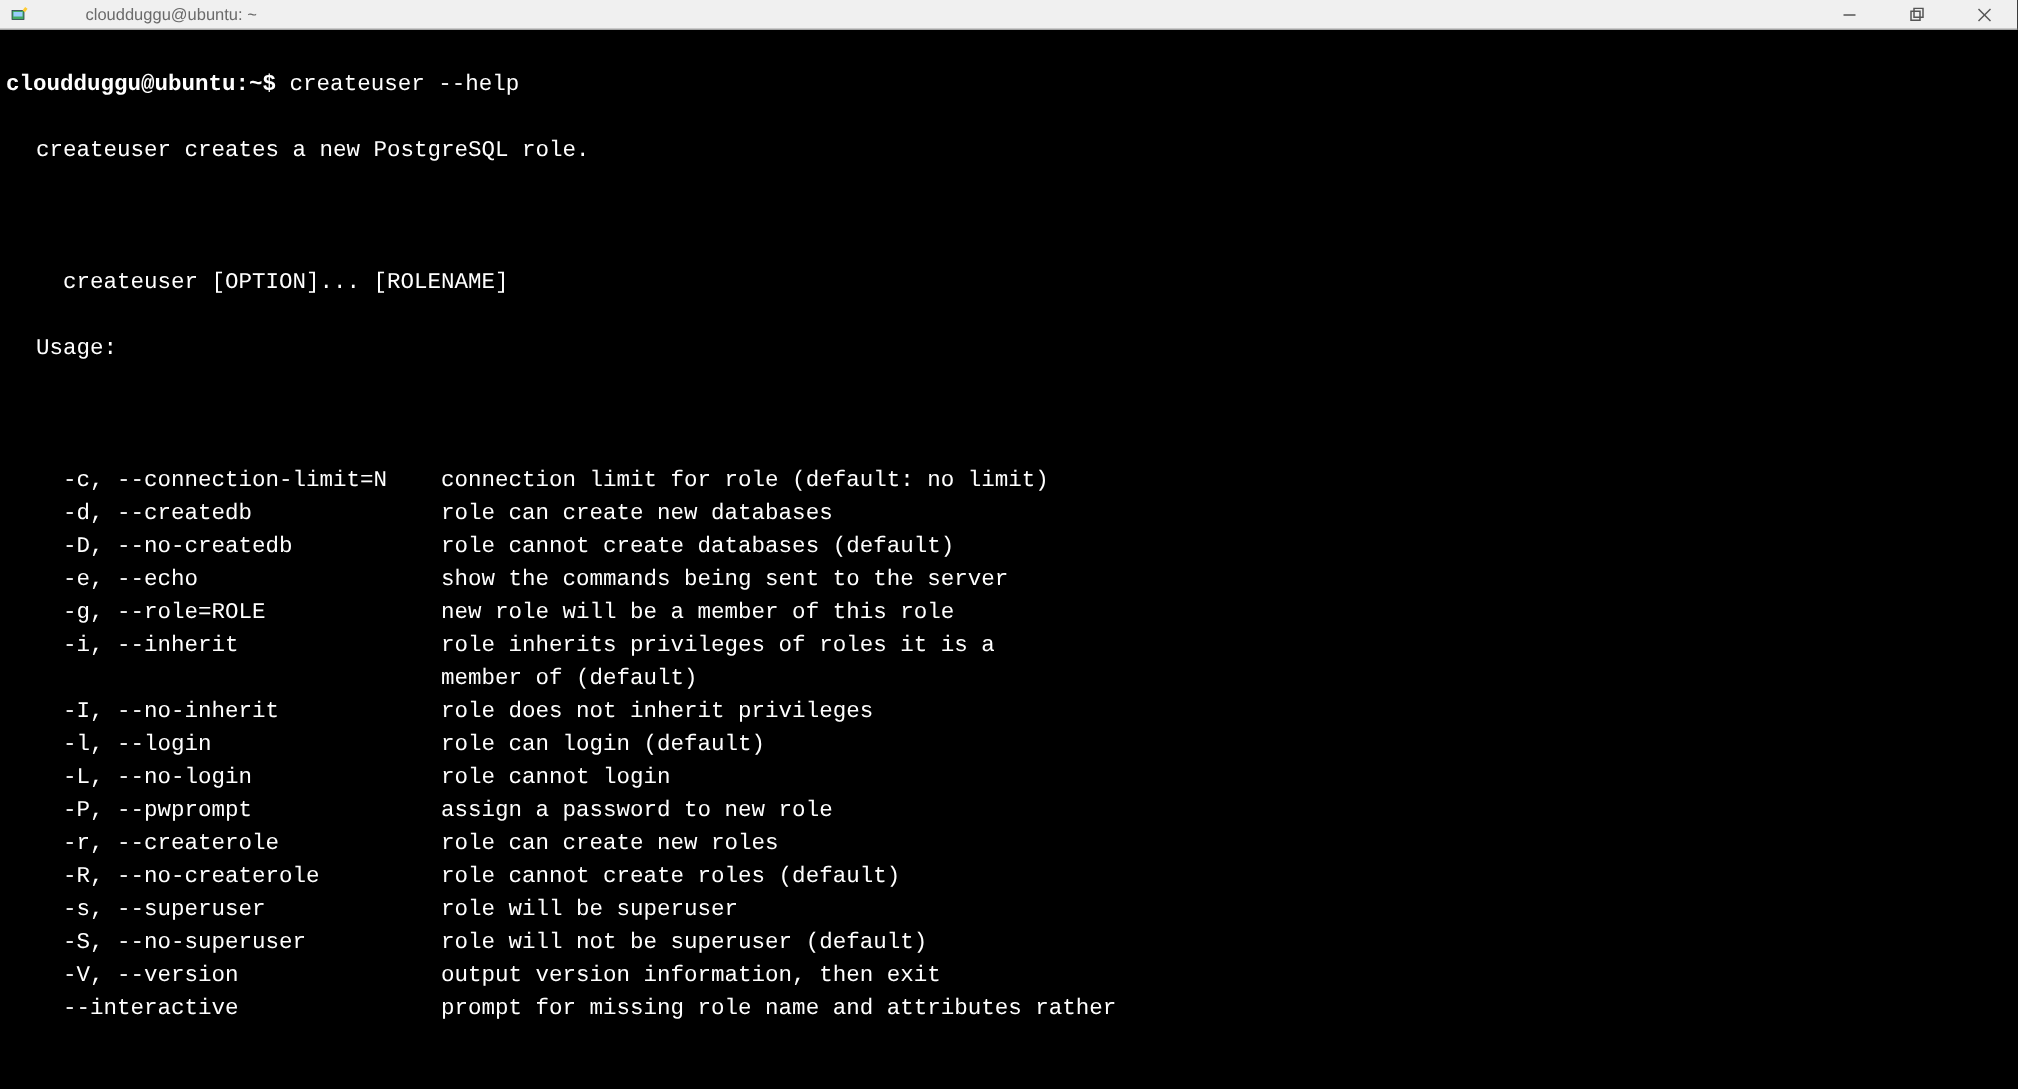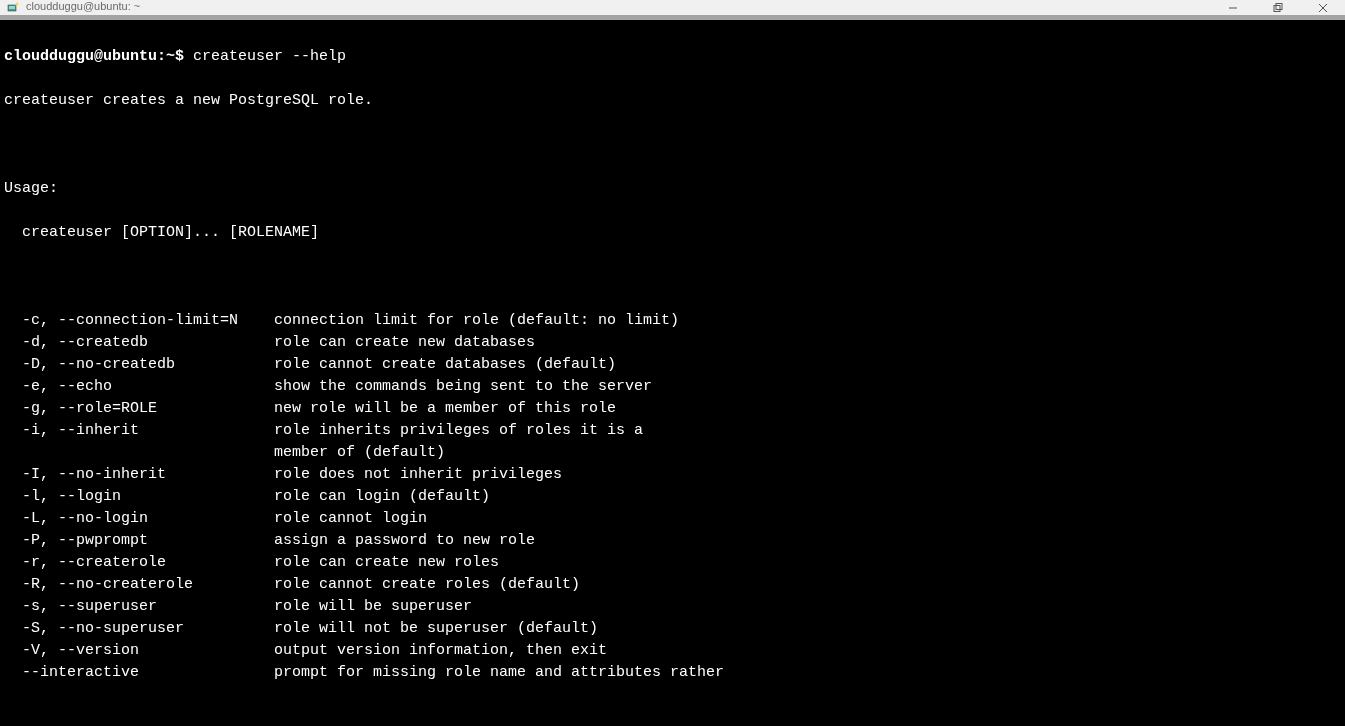--- a/index.html
+++ b/index.html
@@ -4,25 +4,26 @@
 <style>
   * { margin: 0; padding: 0; box-sizing: border-box; }
   html, body { width: 1345px; height: 726px; overflow: hidden; font-family: "Segoe UI", Tahoma, sans-serif; }
   body { background: #000; }
 
   
   .titlebar {
     height: 20px;
     background: #f0f0f0;
     display: flex;
-    align-items: flex-start;
-    border-bottom: 5px solid #a3a3a3;
+    align-items: center;
+    border-bottom: 1px solid #a3a3a3;
     font-size: 11px;
     color: #6a6a6a;
     user-select: none;
+    gap: 31px;
   }
   .titlebar .app-icon {
     width: 16px; height: 16px;
     margin: 0 4px 0 6px;
     display: inline-flex; align-items: center; justify-content: center;
   }
   .titlebar .title { flex: 0 0 auto; }
   .titlebar .spacer { flex: 1; }
   .win-controls { display: flex; height: 100%; }
   .win-btn {
@@ -40,21 +41,21 @@
     font-size: 15px;
     line-height: 22px;
     padding: 4px 4px 16px 4px;
     white-space: pre;
     height: calc(100% - 20px);
     overflow: hidden;
   }
   .prompt-user { color: #ffffff; font-weight: bold; }
   .dollar { color: #ffffff; font-weight: bold; }
   .cmd { color: #ffffff; }
-  .out { color: #ffffff; }
+  .out { color: #ffffff; margin-left: 20px; }
   .row { display: block; }
 </style>
 </head>
 <body>
 
 <div class="titlebar">
   <span class="app-icon">
     <svg width="14" height="14" viewBox="0 0 14 14">
       <rect x="1" y="4" width="8" height="6" fill="#4a6" stroke="#234" stroke-width="0.5"></rect>
       <rect x="2" y="5" width="6" height="3" fill="#9cf"></rect>
@@ -81,20 +82,20 @@
         <line x1="9" y1="1" x2="1" y2="9" stroke="#555" stroke-width="1"></line>
       </svg>
     </div>
   </div>
 </div>
 
 <div class="terminal">
 <span class="row"><span class="prompt-user">cloudduggu@ubuntu</span><span class="prompt-user">:~</span><span class="dollar">$</span> <span class="cmd">createuser --help</span></span>
 <span class="row out">createuser creates a new PostgreSQL role.</span>
 <span class="row out"> </span>
+<span class="row out">  createuser [OPTION]... [ROLENAME]</span>
 <span class="row out">Usage:</span>
-<span class="row out">  createuser [OPTION]... [ROLENAME]</span>
 <span class="row out"> </span>
 <div id="opts"><span class="row out">  -c, --connection-limit=N    connection limit for role (default: no limit)</span><span class="row out">  -d, --createdb              role can create new databases</span><span class="row out">  -D, --no-createdb           role cannot create databases (default)</span><span class="row out">  -e, --echo                  show the commands being sent to the server</span><span class="row out">  -g, --role=ROLE             new role will be a member of this role</span><span class="row out">  -i, --inherit               role inherits privileges of roles it is a</span><span class="row out">                              member of (default)</span><span class="row out">  -I, --no-inherit            role does not inherit privileges</span><span class="row out">  -l, --login                 role can login (default)</span><span class="row out">  -L, --no-login              role cannot login</span><span class="row out">  -P, --pwprompt              assign a password to new role</span><span class="row out">  -r, --createrole            role can create new roles</span><span class="row out">  -R, --no-createrole         role cannot create roles (default)</span><span class="row out">  -s, --superuser             role will be superuser</span><span class="row out">  -S, --no-superuser          role will not be superuser (default)</span><span class="row out">  -V, --version               output version information, then exit</span><span class="row out">  --interactive               prompt for missing role name and attributes rather</span></div>
 
 
 
 </div>
 
 </body></html>

